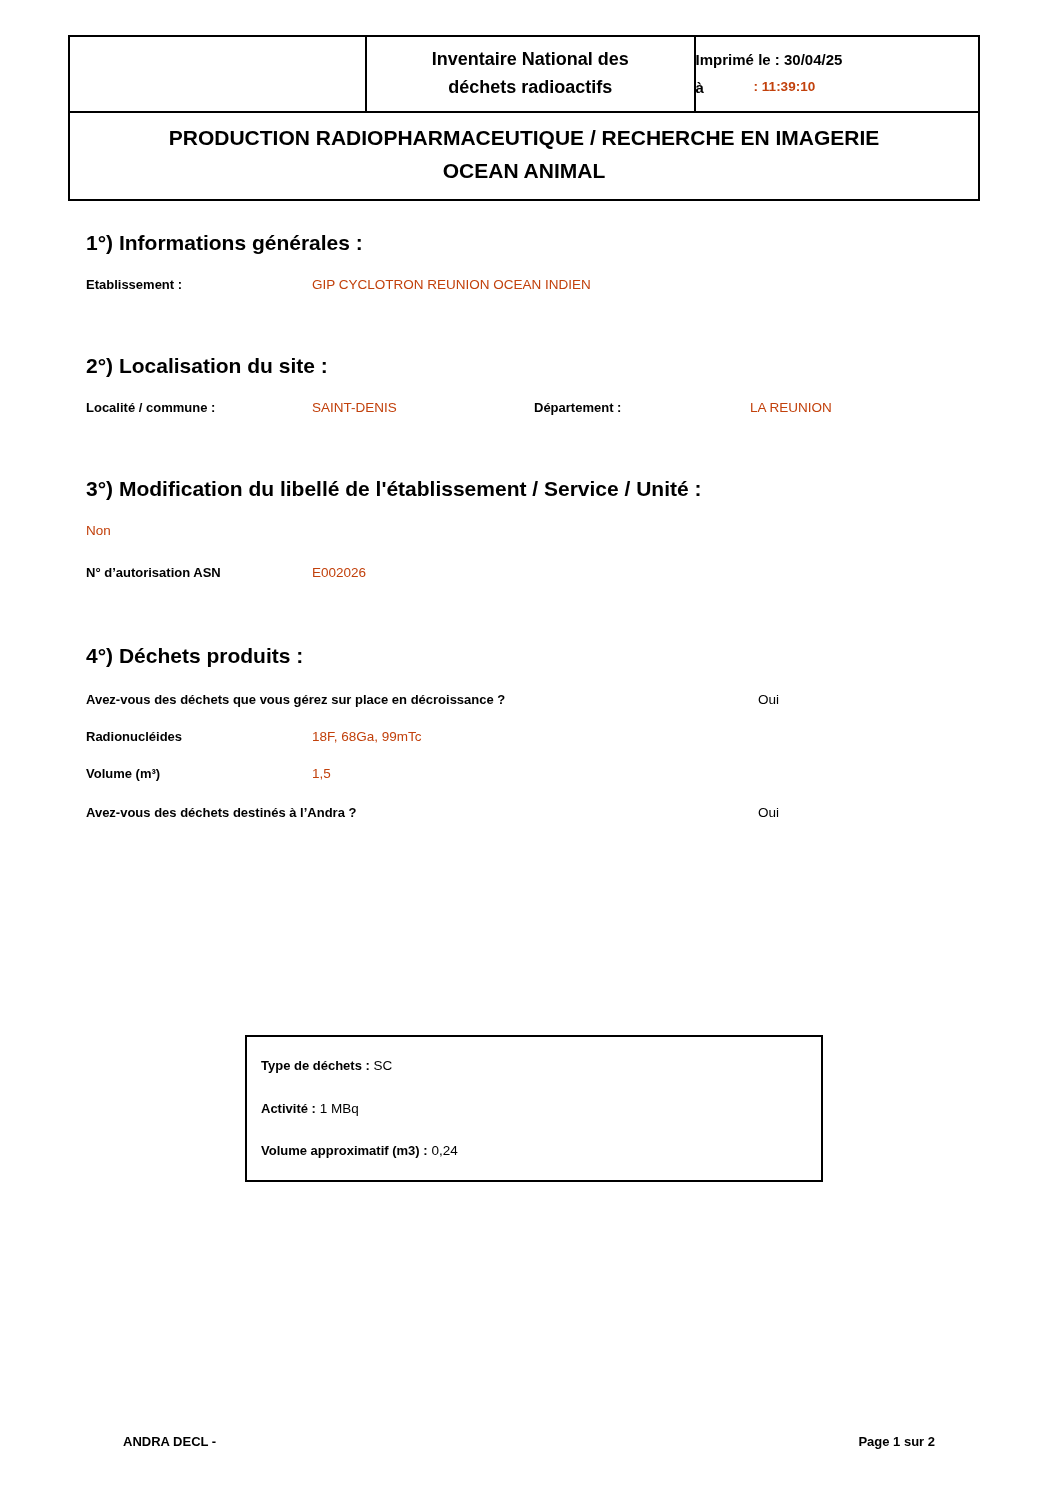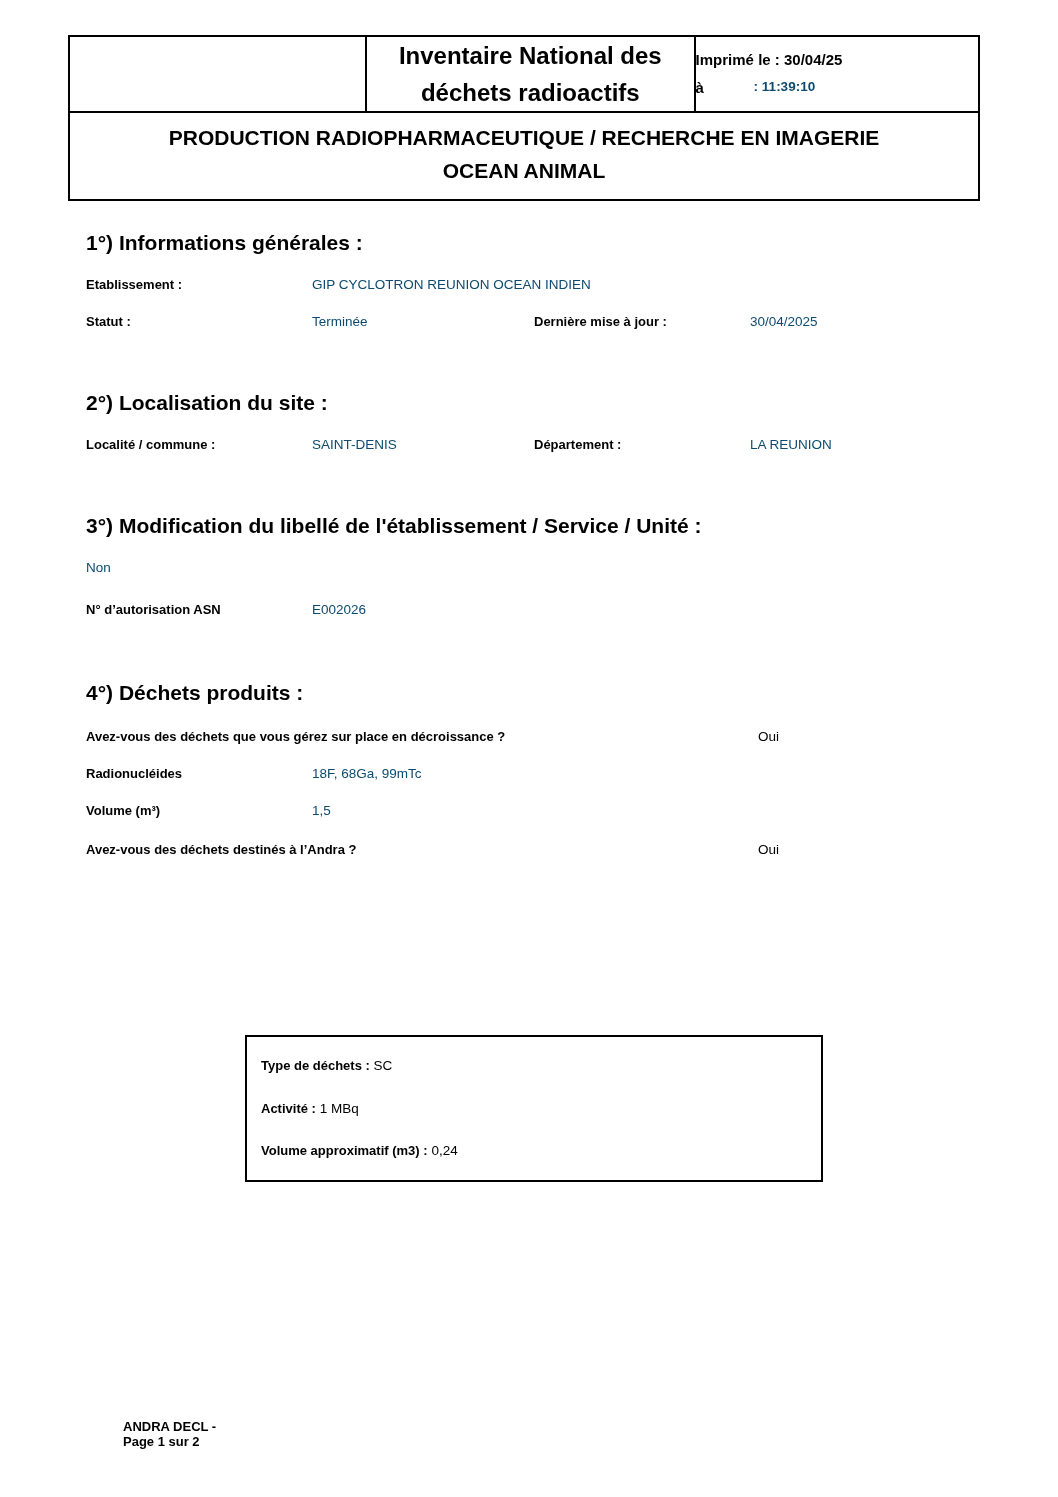--- a/index.html
+++ b/index.html
@@ -31,21 +31,21 @@
   }
   .header-table td {
     border: 2px solid #000;
     vertical-align: middle;
     padding: 0;
   }
   .hdr-blank { width: 282px; height: 76px; }
   .hdr-title {
     width: 312px;
     text-align: center;
-    font-size: 24px;
+    font-size: 18px;
     font-weight: bold;
     line-height: 1.55;
     padding: 8px 6px;
   }
   .hdr-print {
     width: 270px;
     font-size: 15px;
     font-weight: bold;
     padding: 6px 0 6px 14px;
     line-height: 1.9;
@@ -80,21 +80,21 @@
     margin-top: 22px;
     padding-left: 18px;
     font-size: 13px;
   }
   .lab {
     font-weight: bold;
     font-size: 13px;
   }
   .val {
     font-size: 13.5px;
-    color: #0c4a6e;
+    color: #c2410c;
   }
   .col-a-lab { width: 226px; flex: none; }
   .col-a-val { width: 222px; flex: none; }
   .col-b-lab { width: 216px; flex: none; }
   .col-b-val { flex: none; }
 
   .inline-lab { margin-right: 8px; }
 
   .q-row {
     display: flex;
@@ -129,21 +129,20 @@
   .footer {
     position: absolute;
     left: 68px;
     right: 68px;
     bottom: 48px;
     display: flex;
     justify-content: space-between;
     font-size: 13px;
     font-weight: bold;
     padding: 0 55px 0 55px;
-    flex-direction: column;
   }
 </style>
 </head>
 <body>
 
 <div class="page">
 
   <table class="header-table">
     <tbody>
         <tr>
@@ -169,26 +168,20 @@
   </div>
 
   <h2 class="section sec-gap-1">1°) Informations générales :</h2>
 
   <div class="field-row">
     <span class="lab col-a-lab">Etablissement :</span>
     <span class="val">GIP CYCLOTRON REUNION OCEAN INDIEN</span>
   </div>
 
 
-  <div class="field-row">
-    <span class="lab col-a-lab">Statut :</span>
-    <span class="val col-a-val">Terminée</span>
-    <span class="lab col-b-lab">Dernière mise à jour :</span>
-    <span class="val col-b-val">30/04/2025</span>
-  </div>
 
   <h2 class="section" style="margin-top:62px;">2°) Localisation du site :</h2>
 
   <div class="field-row">
     <span class="lab col-a-lab">Localité / commune :</span>
     <span class="val col-a-val">SAINT-DENIS</span>
     <span class="lab col-b-lab">Département :</span>
     <span class="val col-b-val">LA REUNION</span>
   </div>
 

